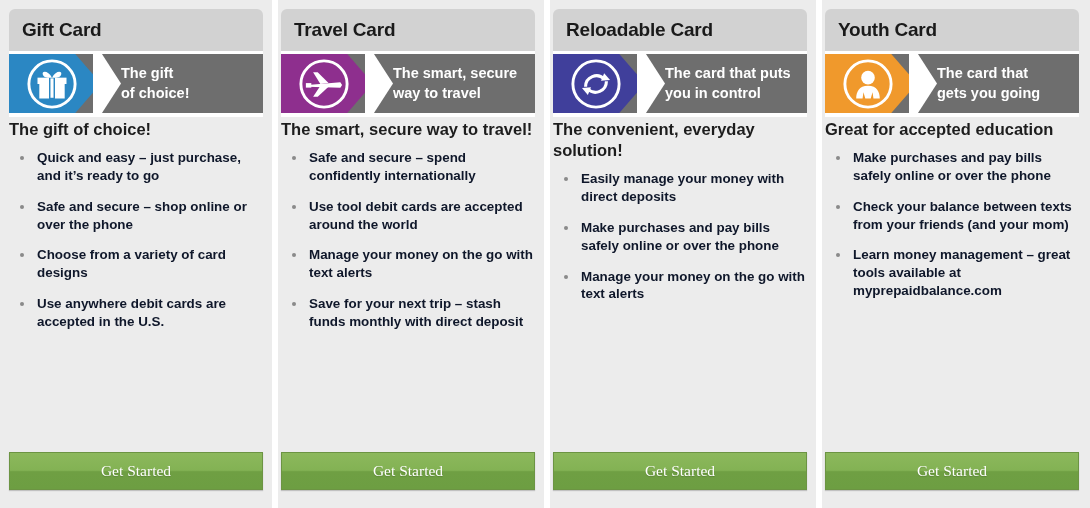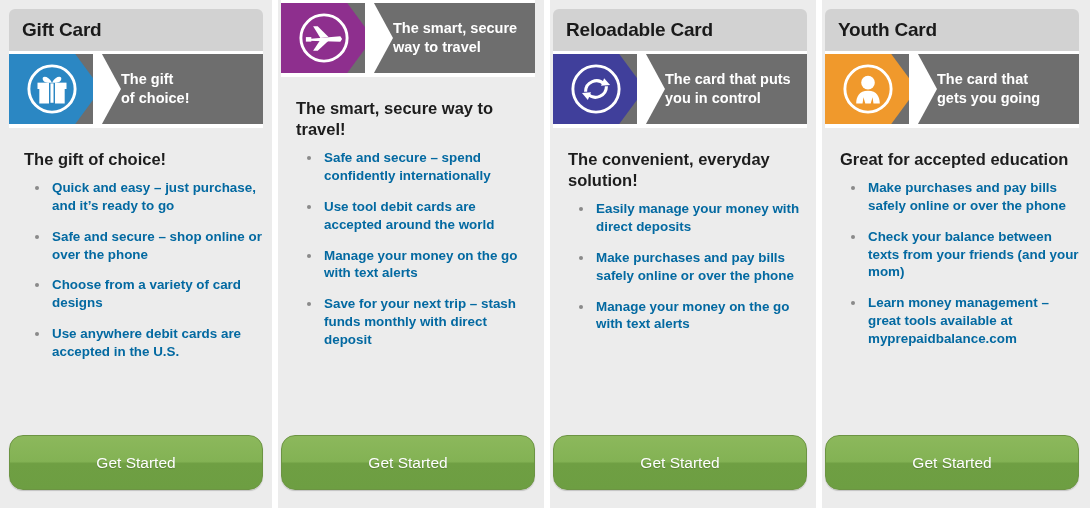--- a/index.html
+++ b/index.html
@@ -53,21 +53,21 @@
     letter-spacing: -0.2px;
   }
 
   .header-rule {
     height: 3px;
     background: #ffffff;
   }
 
   
   .banner {
-    height: 70px;
+    height: 59px;
     position: relative;
     display: flex;
     align-items: stretch;
     background: #6e6e6e;
     overflow: hidden;
   }
   .banner-icon-wrap {
     position: relative;
     width: 92px;
     flex: 0 0 92px;
@@ -113,41 +113,40 @@
   }
 
   .banner-rule {
     height: 4px;
     background: #ffffff;
   }
 
   
   .card-body {
     flex: 1;
-    padding-top: 21px;
-    margin-left: 15px;
+    padding-top: 2px;
   }
   .body-heading {
     font-size: 16.5px;
     font-weight: bold;
     color: #1d1d1d;
     line-height: 1.28;
     margin-bottom: 9px;
   }
   ul.feature-list {
     list-style: none;
     padding-left: 4px;
   }
   ul.feature-list li {
     position: relative;
     padding-left: 24px;
     margin-bottom: 13px;
     font-size: 13.4px;
     font-weight: bold;
-    color: #0369a1;
+    color: #0f172a;
     line-height: 1.33;
   }
   ul.feature-list li::before {
     content: "";
     position: absolute;
     left: 7px;
     top: 7px;
     width: 4px;
     height: 4px;
     border-radius: 50%;
@@ -155,26 +154,26 @@
   }
 
   
   .cta-wrap {
     padding-bottom: 18px;
     padding-top: 6px;
   }
   .cta-button {
     display: block;
     width: 100%;
-    height: 55px;
+    height: 38px;
     border: 1px solid #6c9443;
-    border-radius: 14px;
+    border-radius: 0;
     background: linear-gradient(to bottom, #8cb85c 0%, #83b254 48%, #6f9f43 52%, #6d9e42 100%);
     color: #ffffff;
-    font-family: Liberation Sans, sans-serif;
+    font-family: Liberation Serif, serif;
     font-size: 15.5px;
     cursor: pointer;
     box-shadow: 0 1px 1px rgba(0,0,0,0.18);
     text-shadow: 0 1px 1px rgba(0,0,0,0.18);
   }
 </style>
 </head>
 <body>
 
 <div class="cards-row">
@@ -208,20 +207,23 @@
           <li>Safe and secure – shop online or over the phone</li>
           <li>Choose from a variety of card designs</li>
           <li>Use anywhere debit cards are accepted in the U.S.</li>
         </ul>
       </div>
       <div class="cta-wrap">
         <button class="cta-button">Get Started</button>
       </div>
     </div>
     <div class="card-col sep">
+      <div class="card-header">
+        <span class="card-header-title">Travel Card</span>
+      </div>
       <div class="header-rule"></div>
       <div class="banner">
         <div class="banner-icon-wrap">
           <div class="banner-icon-bg" style="background: rgb(142, 47, 142);"></div>
           <div class="banner-icon-svg"><svg viewBox="0 0 64 64" xmlns="http://www.w3.org/2000/svg">
               <circle cx="32" cy="32" r="25.5" fill="none" stroke="#ffffff" stroke-width="3.2"></circle>
               <g fill="#ffffff">
                 <path d="M14 33 L50 30 L52 33 L50 36 L14 35 Z"></path>
                 <path d="M28 32 L20 19 L25 19 L37 31 Z"></path>
                 <path d="M28 34 L20 46 L25 46 L37 35 Z"></path>

